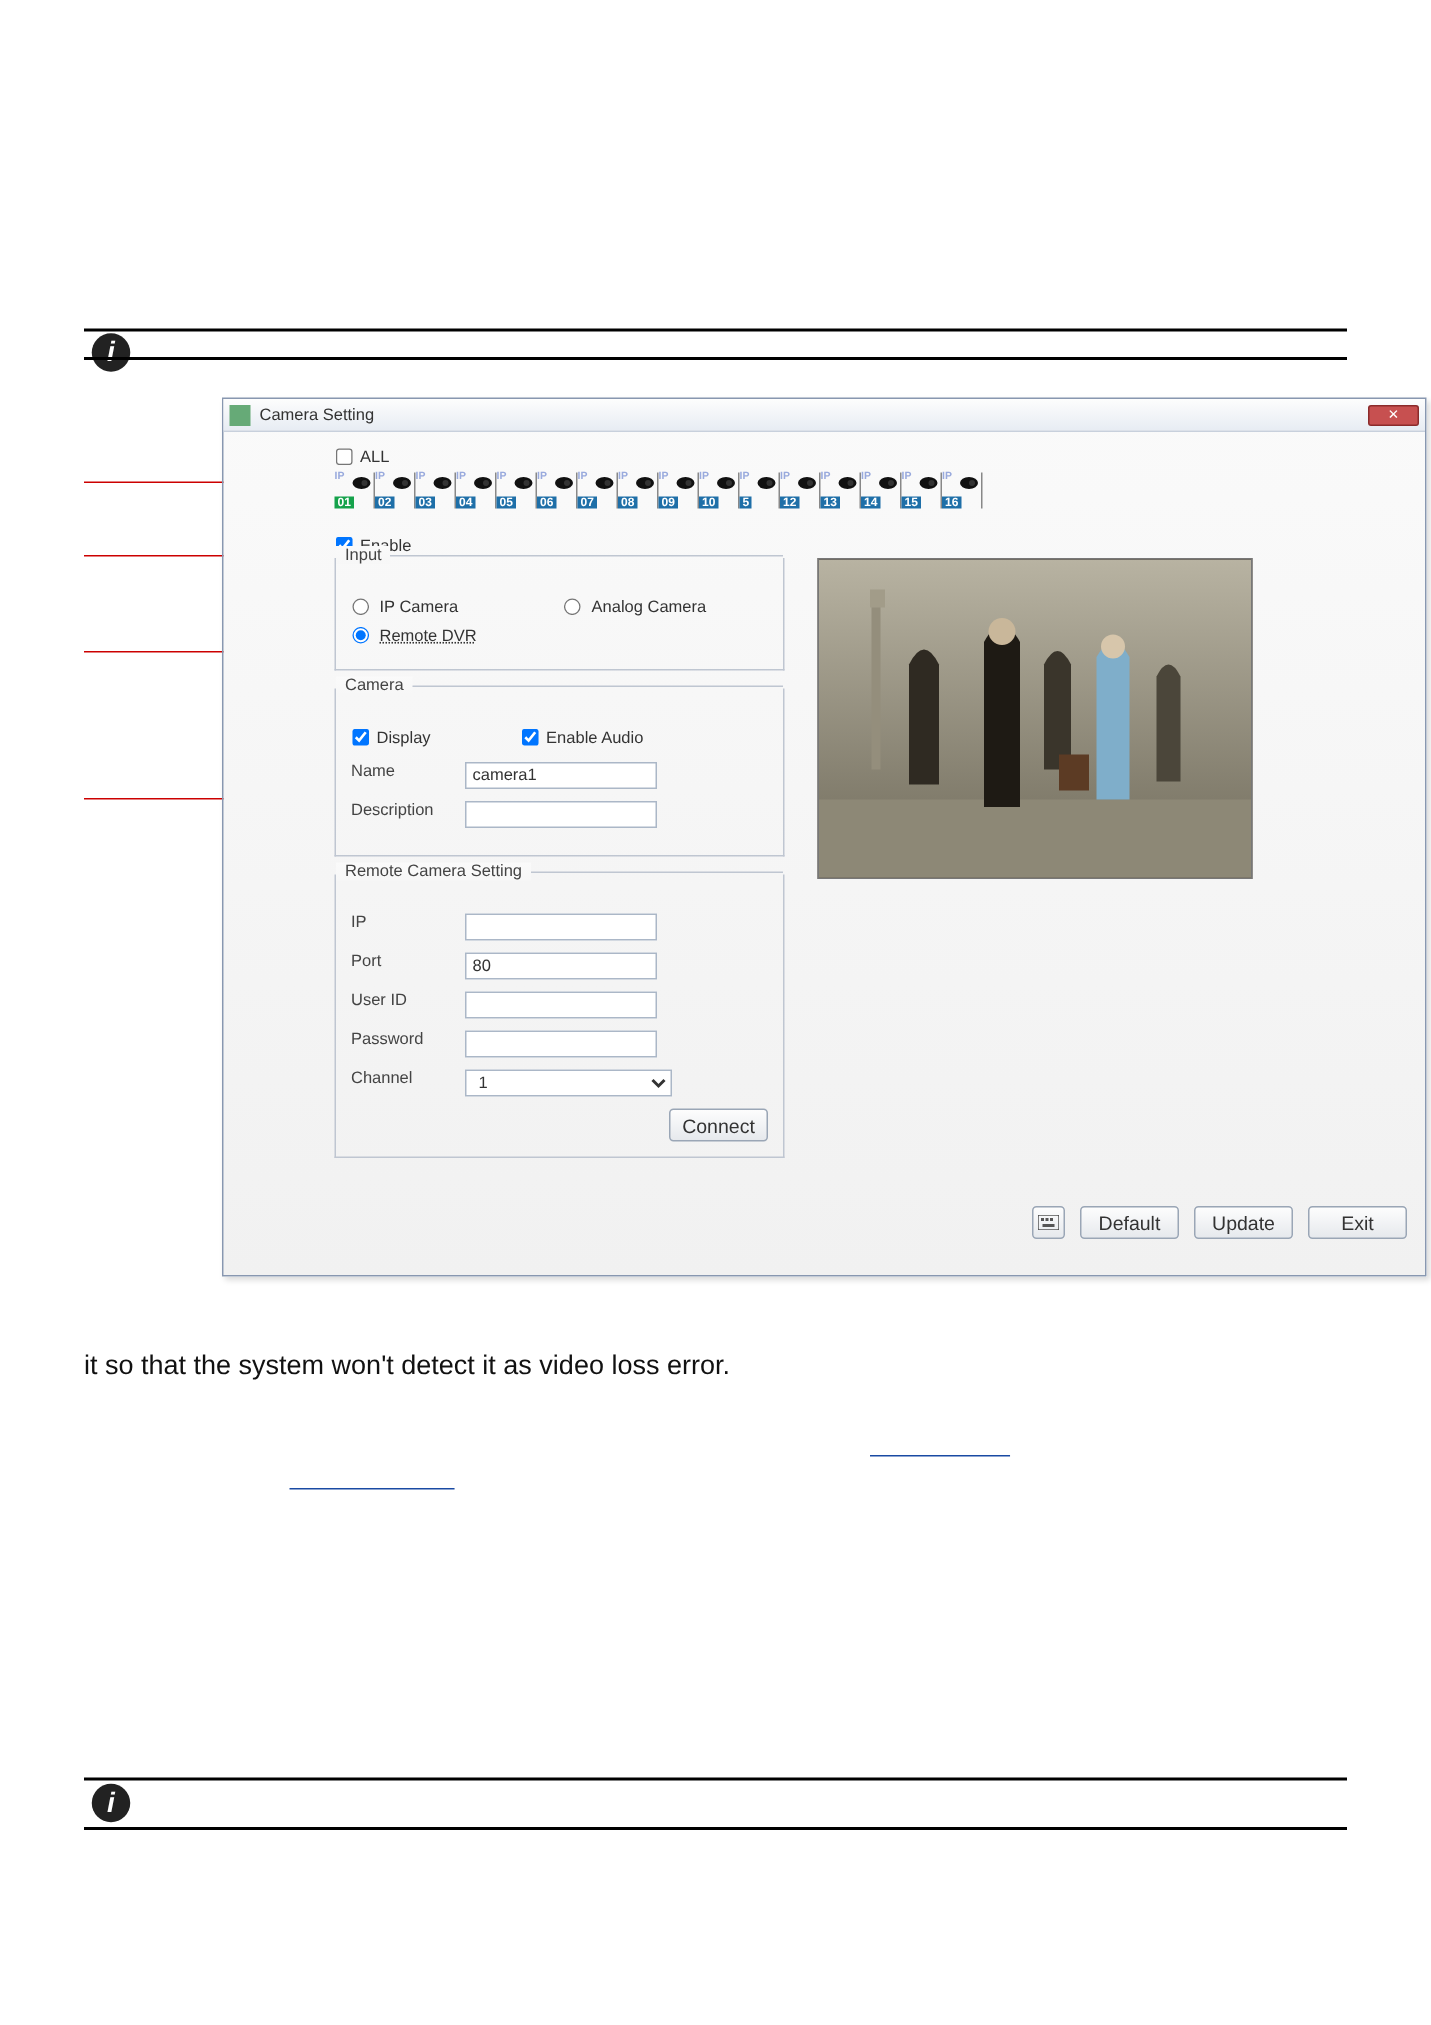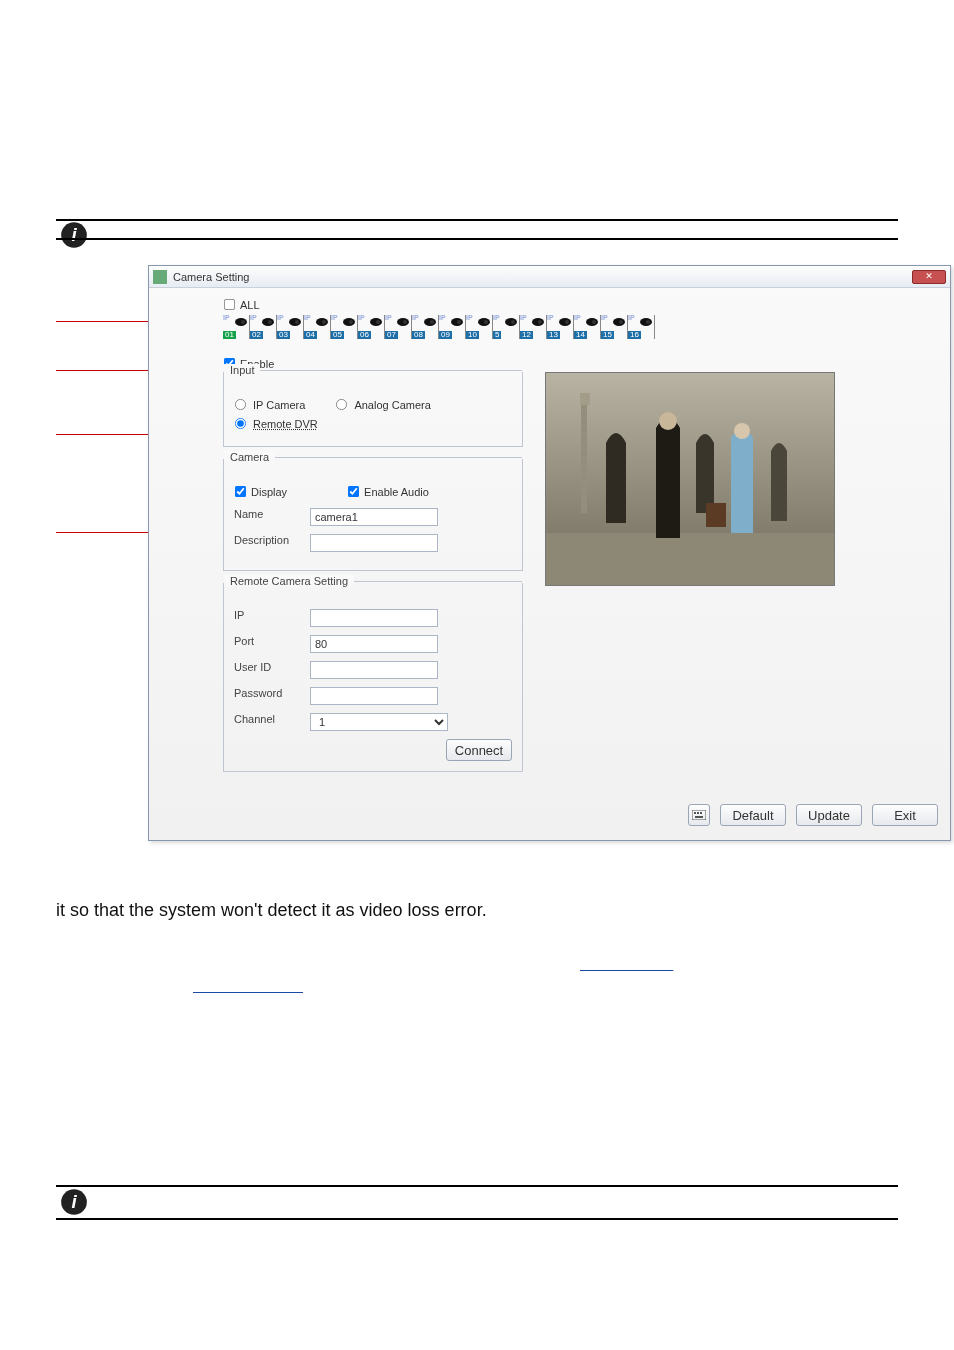--- a/index.html
+++ b/index.html
@@ -7,44 +7,44 @@
   .rule{position:absolute;left:56px;right:56px;border-top:2px solid #000}
   .rule.t1{top:219px}
   .rule.b1{top:238px}
   .info-icon{position:absolute;left:60px;width:28px;height:28px;border-radius:50%;display:flex;align-items:center;justify-content:center}
   .info-icon svg{width:28px;height:28px}
   .dlg{position:absolute;left:148px;top:265px;width:803px;background:linear-gradient(#fafafa,#f1f1f1);border:1px solid #8897b0;box-shadow:2px 2px 4px rgba(0,0,0,.15)}
   .titlebar{height:22px;background:linear-gradient(#fdfdfd,#e7ecf3);display:flex;align-items:center;padding:0 4px;border-bottom:1px solid #c8d0dc}
   .titlebar .ticon{width:14px;height:14px;background:#6a7;display:inline-block;margin-right:6px}
   .titlebar .ttext{font-size:11px;color:#333}
   .closebtn{margin-left:auto;width:34px;height:14px;background:#c75050;border:1px solid #8b2b2b;border-radius:2px;display:flex;align-items:center;justify-content:center;color:#fff;font-size:9px;line-height:1}
-  .body{padding:10px 12px 14px 12px;position:relative}
+  .body{padding:10px 12px 24px 12px;position:relative}
   .all-row{display:flex;align-items:center;margin:0 0 4px 62px}
   .cklabel{font-size:11px;margin-left:4px;color:#333}
   .camrow{display:flex;gap:0;margin-left:62px;margin-bottom:18px}
   .camchip{width:27px;height:24px;position:relative;display:flex;align-items:flex-end;justify-content:center}
-  .camchip .num{position:absolute;bottom:0;left:0;font-size:8px;font-weight:normal;padding:0 2px;line-height:1;background:#1e6fa8;color:#fff}
+  .camchip .num{position:absolute;bottom:0;left:0;font-size:8px;font-weight:bold;padding:0 2px;line-height:1;background:#1e6fa8;color:#fff}
   .camchip .ip{position:absolute;top:-1px;left:0;font-size:7px;color:#9ad;font-weight:bold}
   .camchip svg{position:absolute;top:2px;right:2px}
   .camchip .edge{position:absolute;right:0;top:0;bottom:0;width:1px;background:#888}
   .camchip.sel .num{background:#15a24b}
   .two-col{display:flex;gap:22px}
   .left{width:300px}
   .grp{border-left:1px solid #bfc6d1;border-right:1px solid #bfc6d1;border-bottom:1px solid #bfc6d1;position:relative;padding:26px 10px 10px 10px;margin-bottom:12px}
   .grp .legend{position:absolute;top:-8px;left:0;right:0;display:flex;align-items:center}
   .grp .legend .line{flex:1;border-top:1px solid #bfc6d1}
   .grp .legend .txt{font-size:11px;color:#444;padding:0 6px;background:linear-gradient(#fafafa,#f7f7f7)}
   .enable-wrap{display:flex;align-items:center;margin:0 0 2px 62px}
   .row{display:flex;align-items:flex-start;margin-bottom:8px}
   .row .lbl{width:76px;font-size:11px;color:#444}
   .row input[type=text],.row input[type=password],.row select{height:18px;border:1px solid #abb7c7;font-size:11px;padding:0 4px;background:#fff;color:#333}
   .row input[type=text],.row input[type=password]{width:128px}
   .row select{width:138px}
   .radiorow{display:flex;align-items:center;gap:6px;font-size:11px;color:#333;margin-bottom:6px}
-  .radline{display:flex;gap:30px}
+  .radline{display:flex;gap:70px}
   .link{text-decoration:underline dotted;color:#333}
   .ck{display:flex;align-items:center;gap:4px;font-size:11px;color:#333}
   .ckline{display:flex;gap:60px;margin-bottom:10px}
   .btn{height:22px;min-width:66px;background:linear-gradient(#fdfdfd,#e6e9ed);border:1px solid #9aa6b6;border-radius:3px;font-size:13px;color:#333;display:inline-flex;align-items:center;justify-content:center}
   .connect-row{display:flex;justify-content:flex-end;margin-top:8px}
   .preview{width:290px;height:214px;background:#5b5244;position:relative;overflow:hidden;border:1px solid #777}
   .footer{display:flex;justify-content:flex-end;align-items:center;gap:10px;padding-top:20px}
   .keybtn{width:22px;height:22px;border:1px solid #9aa6b6;border-radius:3px;background:linear-gradient(#fdfdfd,#e6e9ed);display:flex;align-items:center;justify-content:center}
   .callout{position:absolute;left:56px;height:0;border-top:1.2px solid #c00}
   .co1{top:321px;width:158px}

